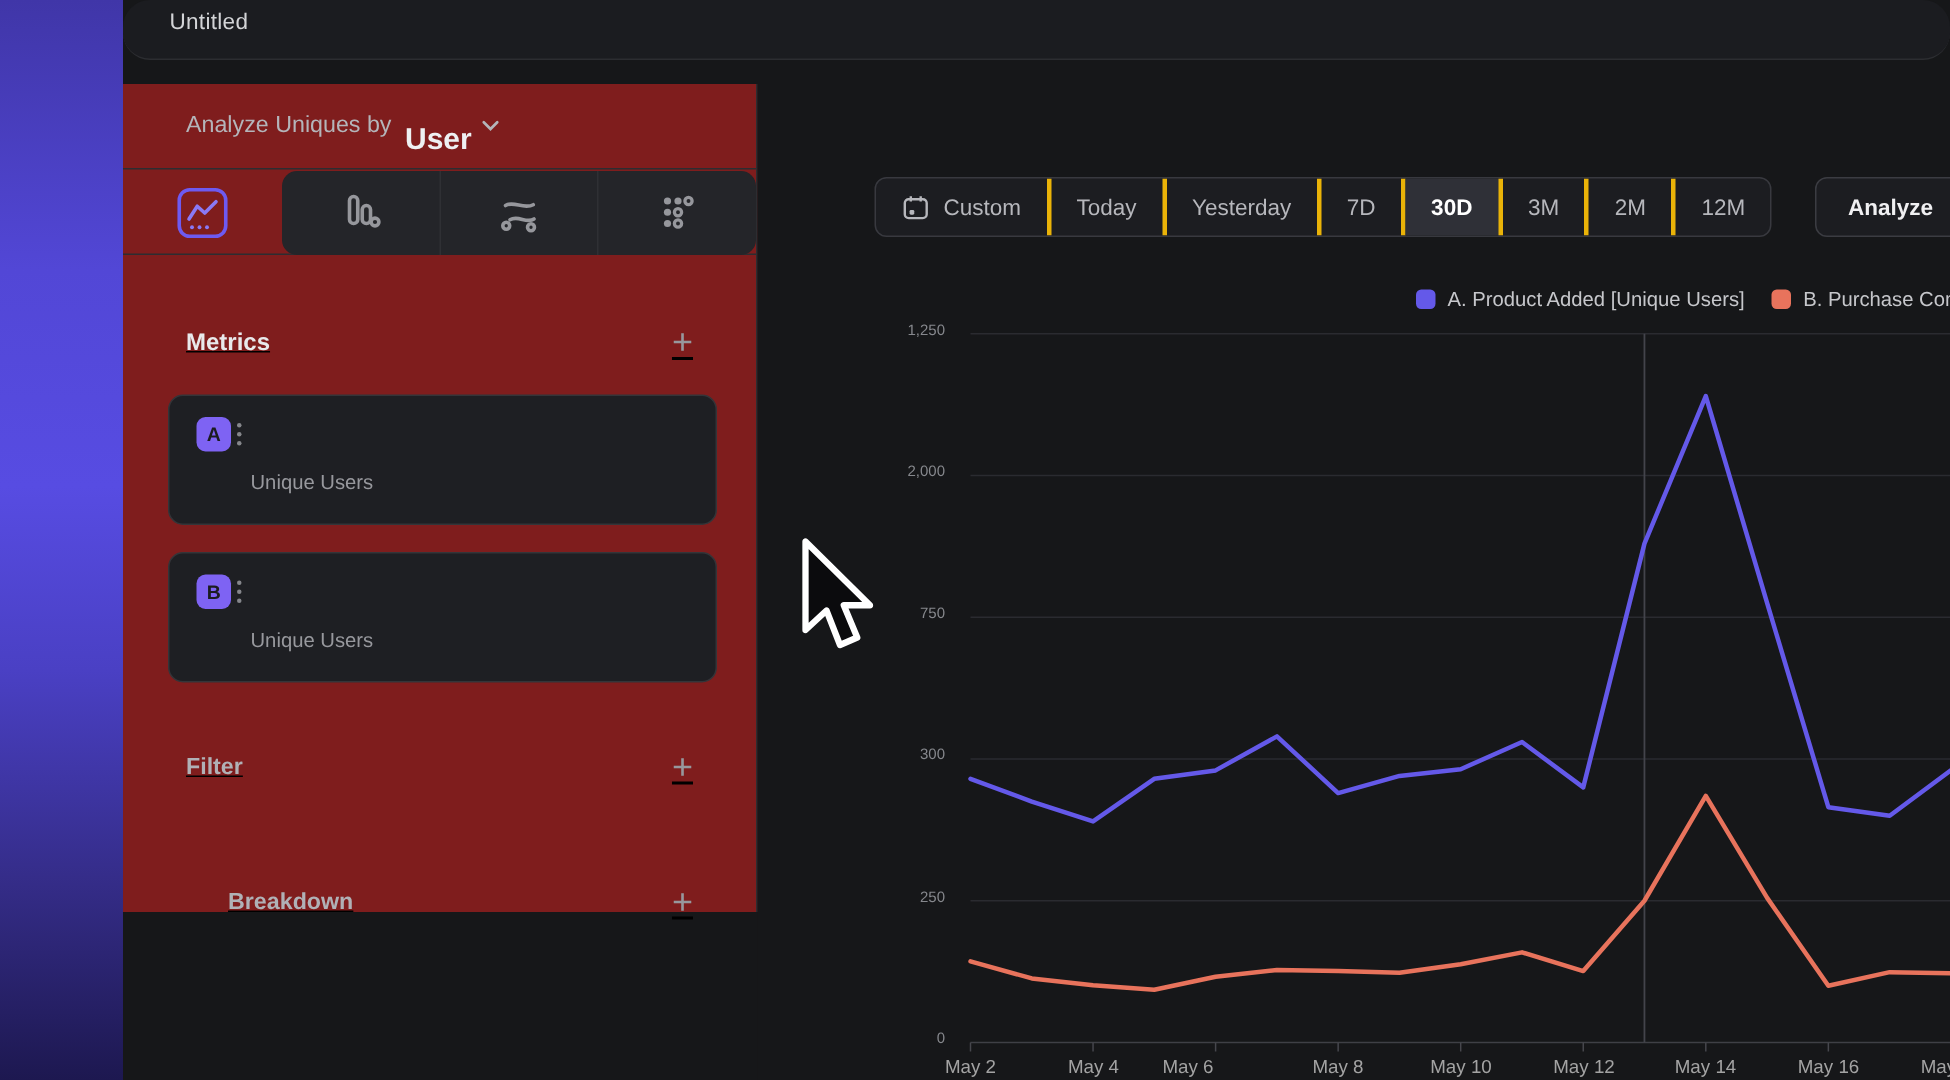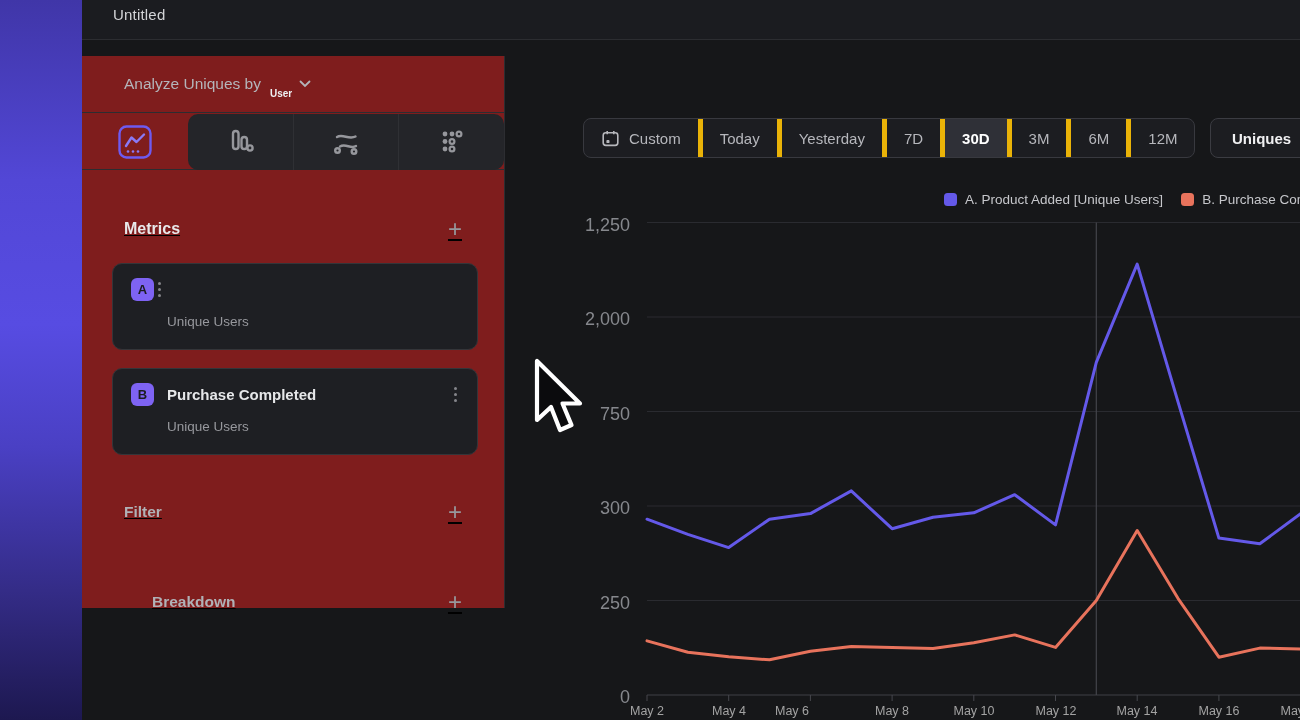--- a/index.html
+++ b/index.html
@@ -6,30 +6,30 @@
   html,body { width:1300px; height:720px; overflow:hidden; background:#17181b;
     font-family:"Liberation Sans","DejaVu Sans",sans-serif; }
 
   
   #gradient-strip { position:absolute; left:0; top:0; width:82px; height:720px;
     background:linear-gradient(180deg,#4036a8 0%,#5247d6 25%,#574ce2 45%,#4a40c4 62%,#342c87 82%,#1d1850 100%); }
 
   
   #app { position:absolute; left:82px; top:0; width:1218px; height:720px; background:#161719; }
   #topbar { position:absolute; left:0; top:0; width:1218px; height:40px; background:#1b1c20;
-    border-bottom:1px solid #2c2d31; }
+    border-bottom:1px solid #2c2d31;border-radius:18px; }
   #doc-title { position:absolute; left:31px; top:6px; font-size:15px; color:#d3d4d7; letter-spacing:.2px; }
 
   
   #left-panel { position:absolute; left:0; top:56px; width:423px; height:552px; background:#7f1d1d;
     border-right:1px solid #2c2d31; }
   #panel-header { position:absolute; left:0; top:0; width:100%; height:57px; border-bottom:1px solid #2c2d31;
     display:flex; align-items:center; padding-left:42px; }
   #panel-header .prefix { font-size:15.5px; color:#b4b5ba; margin-right:9px; }
-  #panel-header .value  { font-size:10px; color:#eef0f2; font-weight:bold; margin-right:7px;margin-top:18px; }
+  #panel-header .value  { font-size:20px; color:#eef0f2; font-weight:bold; margin-right:7px;margin-top:18px; }
 
   #tab-strip { position:absolute; left:0; top:58px; width:100%; height:56px; border-bottom:1px solid #2c2d31; }
   .tab-active { position:absolute; left:0; top:0; width:106px; height:100%;
     display:flex; align-items:center; justify-content:center; }
   .tab-group { position:absolute; left:106px; top:0px; right:0; height:56px; background:#242529;
     border-radius:10px; display:flex; }
   .tab-cell { flex:1; display:flex; align-items:center; justify-content:center; }
   .tab-cell + .tab-cell { border-left:1px solid #2f3034; }
 
   .section-row { position:absolute; left:42px; right:42px; height:26px;
@@ -46,36 +46,36 @@
   .mc-title { margin-left:13px; font-size:15px; font-weight:bold; color:#e6e7e9; flex:1; }
   .mc-sub { margin-left:36px; margin-top:13px; font-size:13.5px; color:#97989d; }
   .kebab { display:flex; flex-direction:column; gap:3px; padding:2px 4px; }
   .kebab i { width:3px; height:3px; border-radius:50%; background:#85868b; }
 
   
   #chart-panel { position:absolute; left:423px; top:56px; right:0; bottom:0; background:#161719; }
   #time-range { position:absolute; left:78px; top:62px; height:40px; display:flex;
     border:1px solid #38393f; border-radius:8px; background:#1c1d21; overflow:hidden; }
   .tr-cell { display:flex; align-items:center; gap:9px; padding:0 17px; font-size:15px; color:#b6b7bc;
-    border-right:5px solid #eab308; white-space:nowrap; }
+    border-right:3px solid #eab308; white-space:nowrap; }
   .tr-cell:last-child { border-right:none; }
   .tr-cell.selected { background:#2f3037; color:#ffffff; font-weight:bold; }
   #compare-btn { position:absolute; left:705px; top:62px; height:40px; width:130px;
     border:1px solid #3b3c42; border-radius:8px; display:flex; align-items:center;
     padding-left:21px; font-size:15px; font-weight:bold; color:#f0f0f2; background:#1c1d21; }
 
   #chart-legend { position:absolute; left:439px; top:135px; height:16px; display:flex; gap:18px; white-space:nowrap; }
   .legend-item { display:flex; align-items:center; gap:8px; }
   .legend-swatch { width:13px; height:13px; border-radius:3.5px; }
   .legend-label { font-size:13.5px; color:#c6c7cb; }
 
   
   #chart-layer { position:absolute; left:0; top:0; width:1300px; height:720px; pointer-events:none; }
   #chart-svg { position:absolute; left:0; top:0; }
-  .ylab { position:absolute; width:68px; text-align:right; font-size:18px; color:#86888d; }
+  .ylab { position:absolute; width:68px; text-align:right; font-size:10px; color:#86888d; }
   .xlab { position:absolute; width:70px; text-align:center; font-size:12.5px; color:#a3a3a3; }
 
   #mouse-cursor { position:absolute; left:533px; top:358px; }
 </style>
 </head>
 <body>
 
 <div id="gradient-strip"></div>
 
 <div id="app">
@@ -147,21 +147,20 @@
             <i></i>
             <i></i>
           </span>
       </div>
       <div class="mc-sub">Unique Users</div>
     </div>
 
     <div class="metric-card" style="top:312px;">
       <div class="mc-row1">
         <span class="mc-badge">B</span>
-        <span class="mc-title">Purchase Completed</span>
         <span class="kebab">
             <i></i>
             <i></i>
             <i></i>
           </span>
       </div>
       <div class="mc-sub">Unique Users</div>
     </div>
 
     <div class="section-row" style="top:443px;">
@@ -195,28 +194,28 @@
         <div class="tr-cell">
           <span>7D</span>
         </div>
         <div class="tr-cell selected">
           <span>30D</span>
         </div>
         <div class="tr-cell">
           <span>3M</span>
         </div>
         <div class="tr-cell">
-          <span>6M</span>
+          <span>2M</span>
         </div>
         <div class="tr-cell">
           <span>12M</span>
         </div>
       </div>
     <div id="compare-btn">
-      <span>Uniques</span>
+      <span>Analyze</span>
     </div>
     <div id="chart-legend">
         <div class="legend-item">
           <span class="legend-swatch" style="background: rgb(100, 89, 233);"></span>
           <span class="legend-label">A. Product Added [Unique Users]</span>
         </div>
         <div class="legend-item">
           <span class="legend-swatch" style="background: rgb(232, 115, 92);"></span>
           <span class="legend-label">B. Purchase Completed [Unique Users]</span>
         </div>

